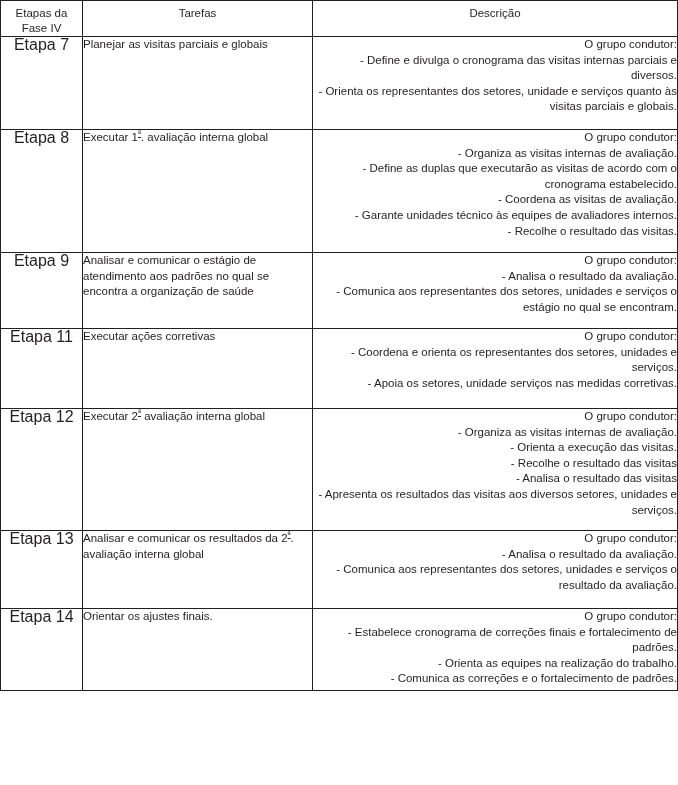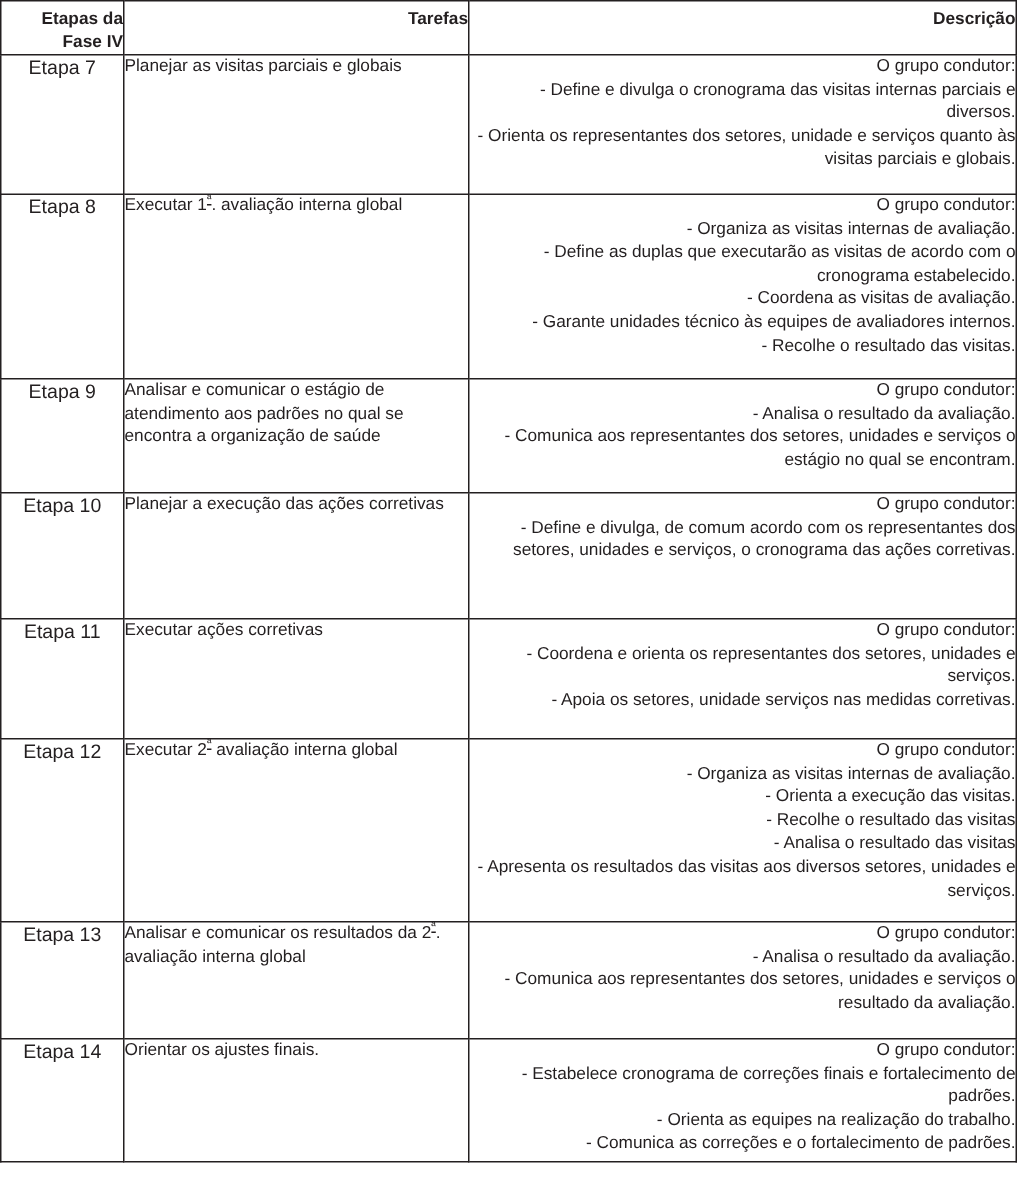--- a/index.html
+++ b/index.html
@@ -35,39 +35,39 @@
   table.phase-table th,
   table.phase-table td {
     border: 1px solid #231f20;
     padding: 0;
     vertical-align: top;
     background: #ffffff;
   }
 
   
   thead th {
-    font-weight: bold;
+    font-weight: normal;
     font-size: 11.5px;
     line-height: 15px;
-    text-align: right;
+    text-align: center;
     padding: 5px 4px 6px 4px;
     height: 30px;
     vertical-align: top;
   }
   thead th.h-stage   { padding-top: 5px; }
   thead th.h-task    { padding-top: 5px; }
   thead th.h-desc    { padding-top: 5px; }
 
   .h-stage-line { display: block; }
 
   
   td.stage-cell {
     text-align: center;
     vertical-align: middle;
-    font-size: 13px;
+    font-size: 16px;
     line-height: 15px;
     padding: 2px 2px;
   }
 
   td.task-cell {
     text-align: left;
     vertical-align: top;
     font-size: 11.5px;
     line-height: 15.5px;
     padding: 6px 6px 4px 7px;
@@ -134,28 +134,20 @@
         </tr>
         <tr style="height: 76px;">
           <td class="stage-cell">Etapa 9</td>
           <td class="task-cell">Analisar e comunicar o estágio de atendimento aos padrões no qual se encontra a organização de saúde</td>
           <td class="desc-cell">
             <span class="line">O grupo condutor:</span>
             <span class="line">- Analisa o resultado da avaliação.</span>
             <span class="line">- Comunica aos representantes dos setores, unidades e serviços o estágio no qual se encontram.</span>
           </td>
         </tr>
-        <tr style="height: 84px;">
-          <td class="stage-cell">Etapa 10</td>
-          <td class="task-cell">Planejar a execução das ações corretivas</td>
-          <td class="desc-cell">
-            <span class="line">O grupo condutor:</span>
-            <span class="line">- Define e divulga, de comum acordo com os representantes dos setores, unidades e serviços, o cronograma das ações corretivas.</span>
-          </td>
-        </tr>
         <tr style="height: 80px;">
           <td class="stage-cell">Etapa 11</td>
           <td class="task-cell">Executar ações corretivas</td>
           <td class="desc-cell">
             <span class="line">O grupo condutor:</span>
             <span class="line">- Coordena e orienta os representantes dos setores, unidades e serviços.</span>
             <span class="line">- Apoia os setores, unidade serviços nas medidas corretivas.</span>
           </td>
         </tr>
         <tr style="height: 122px;">

